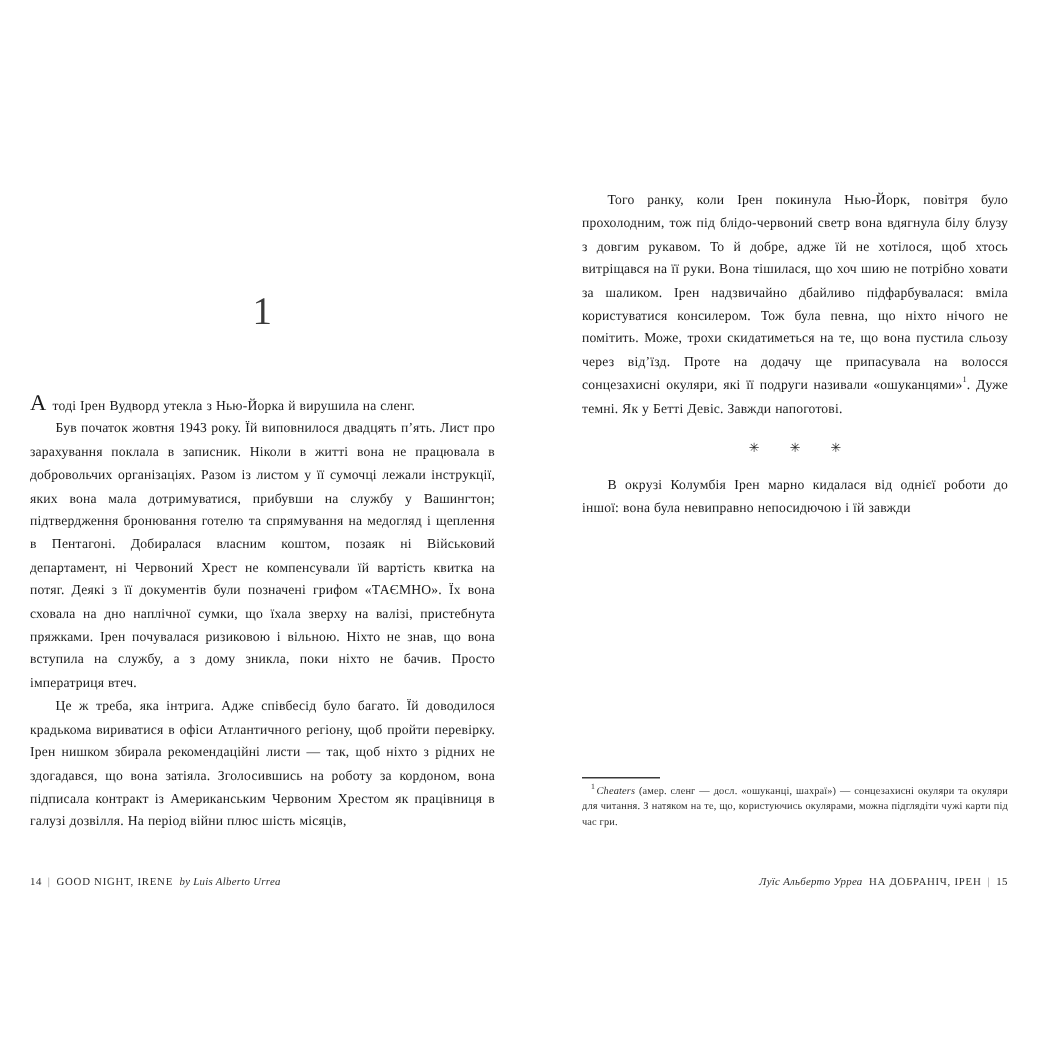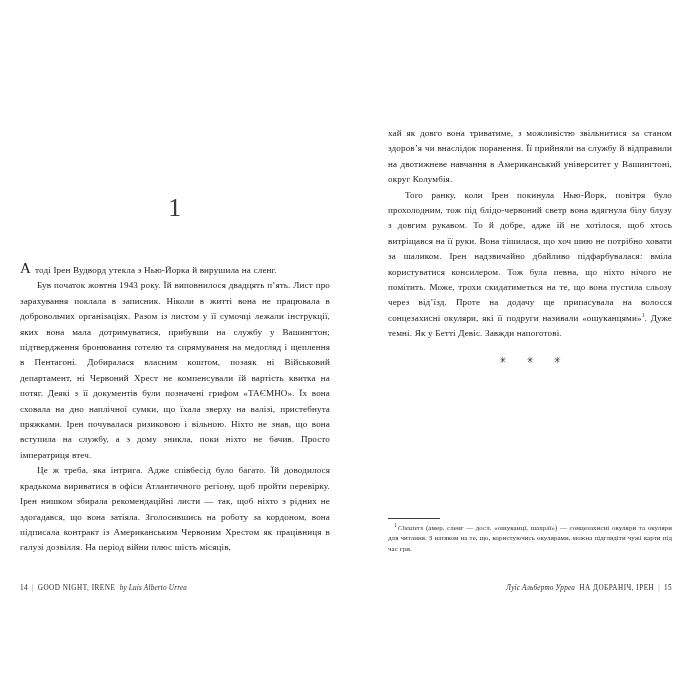--- a/index.html
+++ b/index.html
@@ -189,25 +189,25 @@
       <span class="folio">14</span><span class="rule">|</span><span class="bktitle">GOOD NIGHT, IRENE</span>&nbsp;&nbsp;<span class="author">by Luis Alberto Urrea</span>
     </div>
 
   </div>
 
   <div class="page page-right">
 
     <div class="textblock">
 
       <div class="body-text">
-        <p class="first">хай як довго вона триватиме, з можливістю звільнитися за станом здоров’я чи внаслідок поранення. Її прийняли на службу й відправили на двотижневе навчання в Американський університет у Вашингтоні, округ Колумбія.</p>
         <p><span>Того ранку, коли Ірен покинула Нью-Йорк, повітря було прохолодним, тож під блідо-червоний светр вона вдягнула білу блузу з довгим рукавом. То й добре, адже їй не хотілося, щоб хтось витріщався на її руки. Вона тішилася, що хоч шию не потрібно ховати за шаликом. Ірен надзвичайно дбайливо підфарбувалася: вміла користуватися консилером. Тож була певна, що ніхто нічого не помітить. Може, трохи скидатиметься на те, що вона пустила сльозу через від’їзд. Проте на додачу ще припасувала на волосся сонцезахисні окуляри, які її подруги називали «ошуканцями»</span><sup class="fn-ref">1</sup><span>. Дуже темні. Як у Бетті Девіс. Завжди напоготові.</span></p>
 
         <div class="scene-break">✳ ✳ ✳</div>
 
+        <p>В окрузі Колумбія Ірен марно кидалася від однієї роботи до іншої: вона була невиправно непосидючою і їй завжди</p>
       </div>
 
     </div>
 
     <div class="footnote-zone">
       <div class="footnote-rule"></div>
       <p class="footnote-text"><sup>1</sup><span class="term">Cheaters</span><span> (амер. сленг — досл. «ошуканці, шахраї») — сонцезахисні окуляри та окуляри для читання. З натяком на те, що, користуючись окулярами, можна підглядіти чужі карти під час гри.</span></p>
     </div>
 
     <div class="footer">

